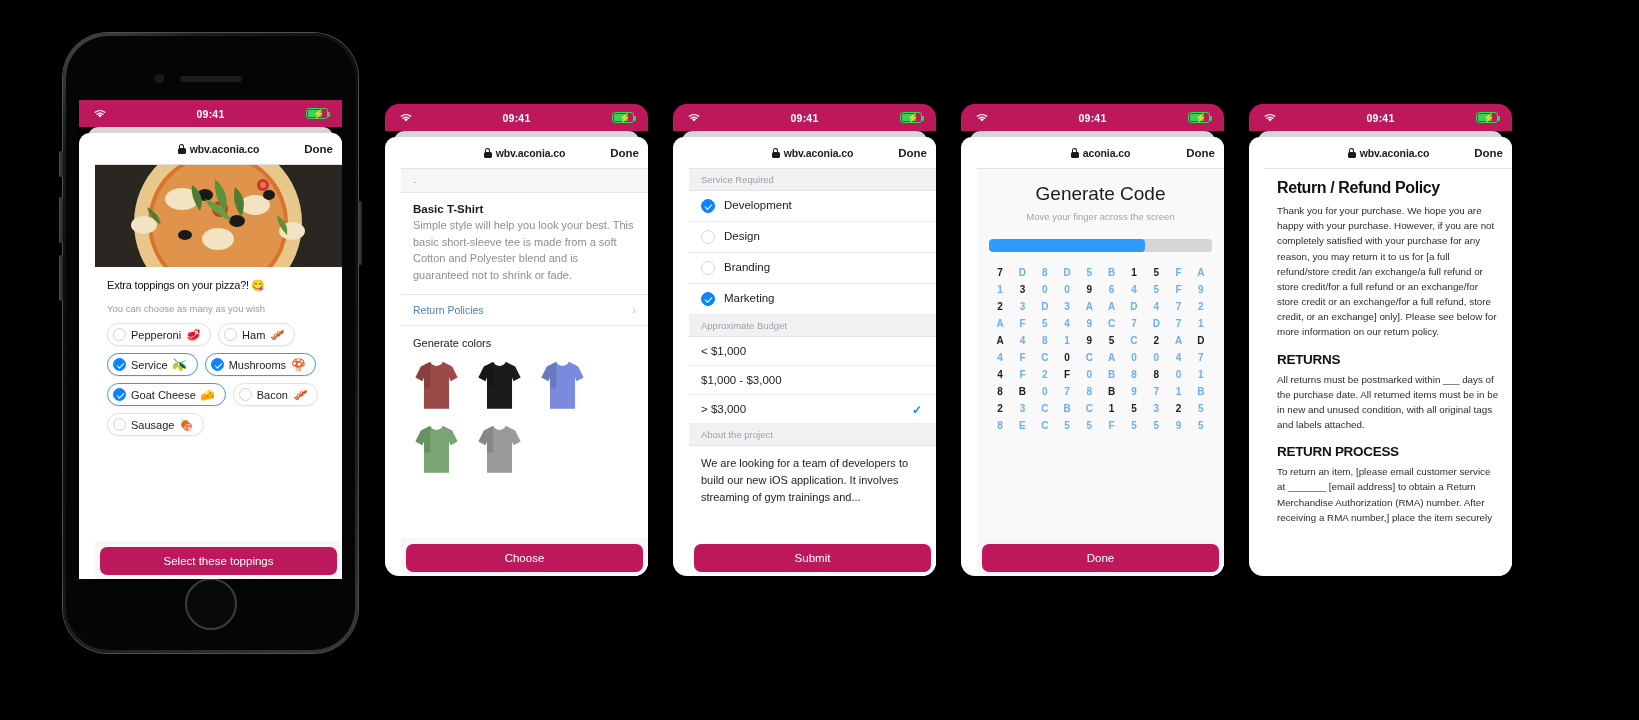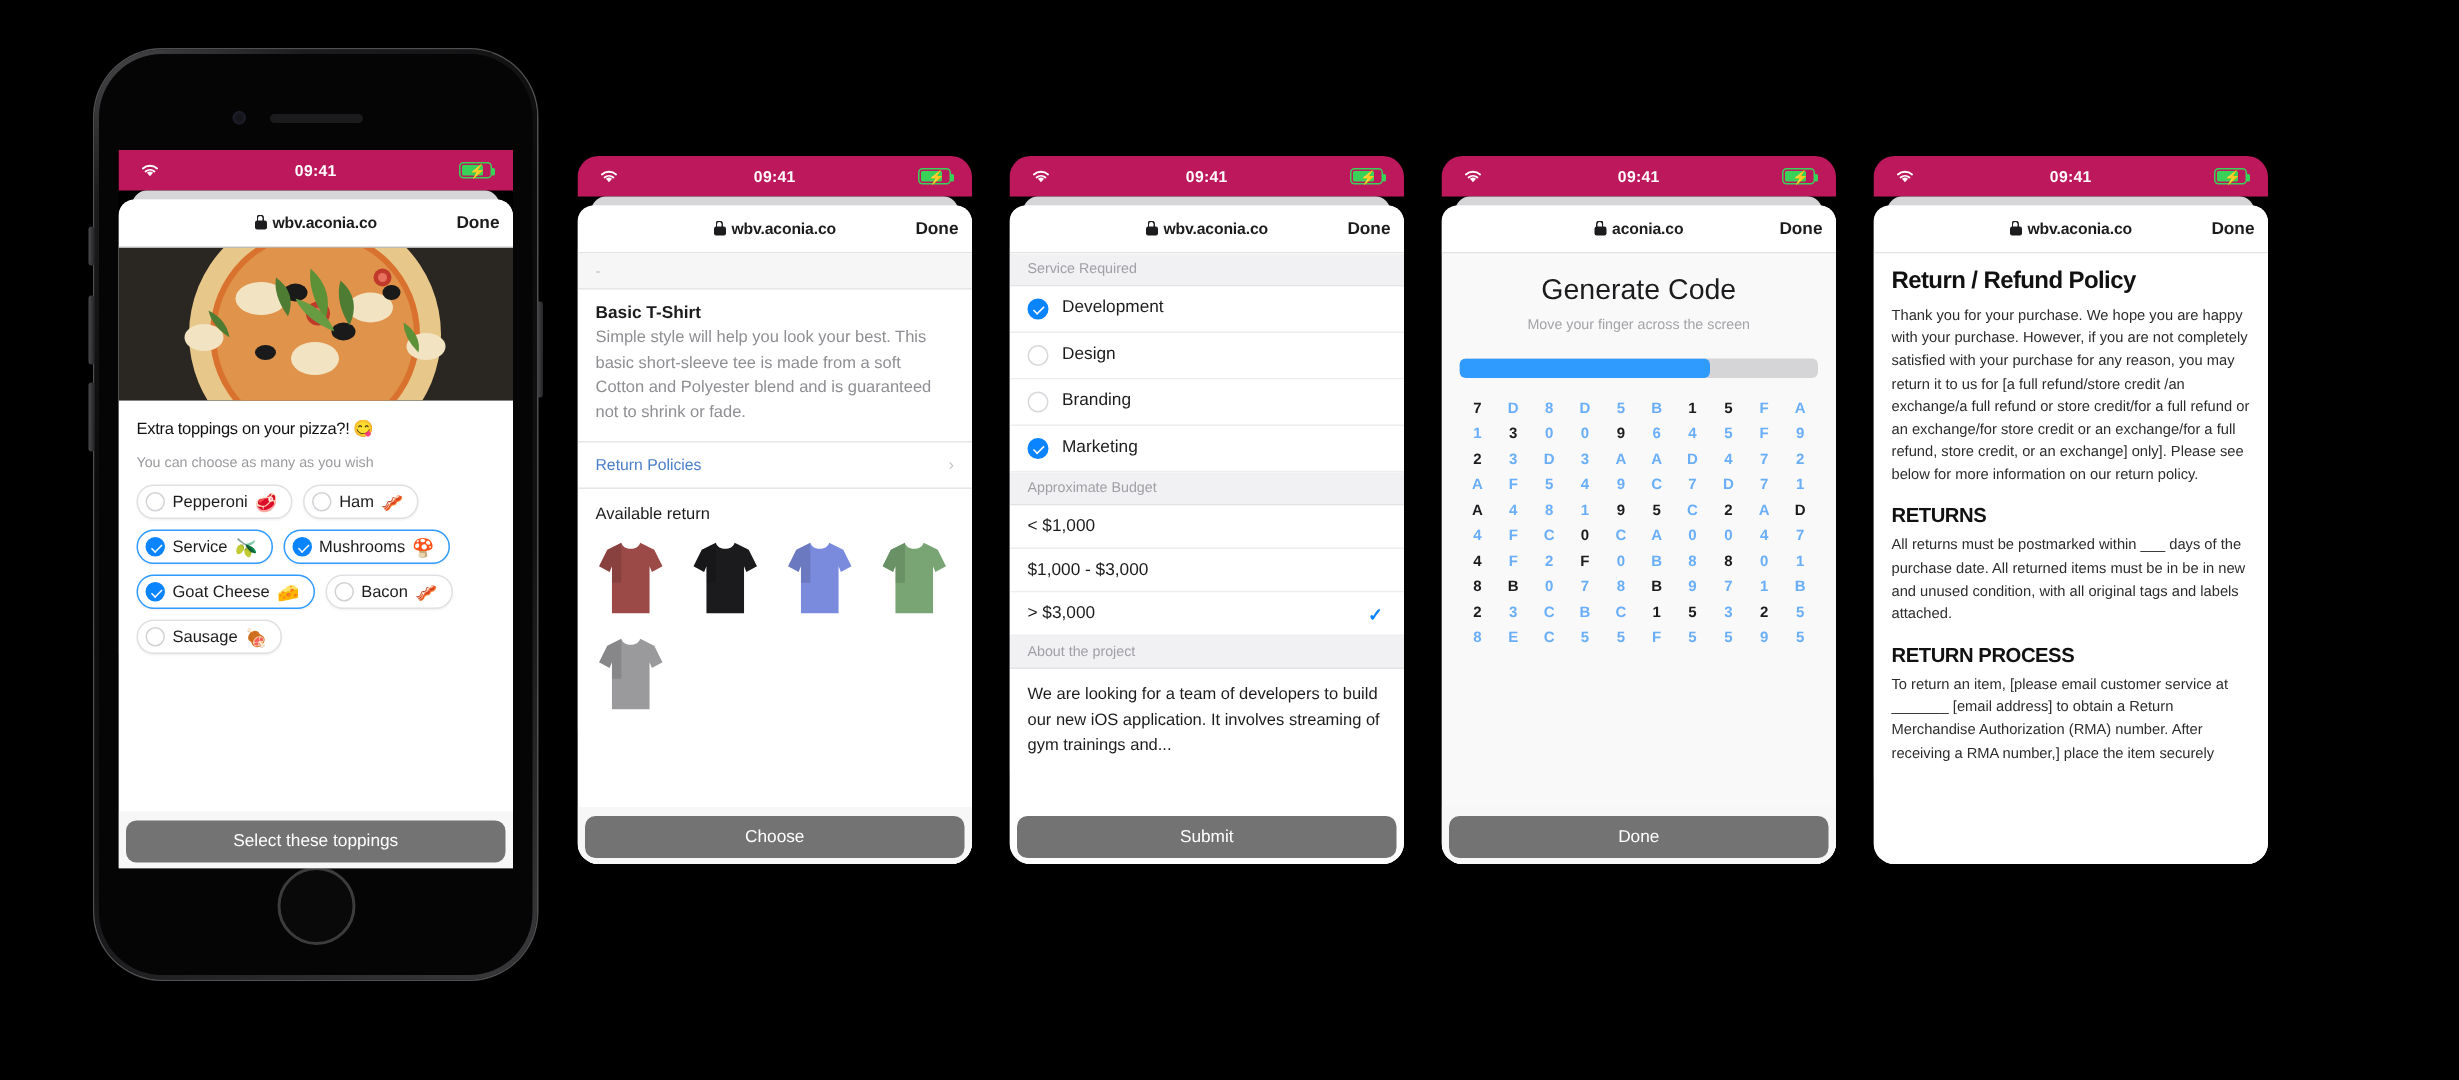--- a/index.html
+++ b/index.html
@@ -80,21 +80,21 @@
 
   
   .sheet-wrap { position:relative; height:calc(100% - 27px); }
   .peek {
     position:absolute; left:9px; right:9px; top:0; height:14px;
     background:#d6d6d8; border-radius:10px 10px 0 0;
   }
   .card {
     position:absolute; left:0; right:0; top:6px; bottom:0;
     background:#ffffff; border-radius:11px 11px 0 0;
-    overflow:hidden; display:flex; flex-direction:column;
+    overflow:hidden; display:flex; flex-direction:column;padding-left:16px;
   }
   .browser-bar {
     height:32px; flex:0 0 32px; background:#fff;
     display:flex; align-items:center; justify-content:center;
     position:relative; border-bottom:0.5px solid #e2e2e4;
   }
   .url { font-size:10.5px; font-weight:bold; color:#1c1c1e; letter-spacing:-.1px; }
   .lock { display:inline-block; width:8px; height:10px; position:relative; margin-right:4px; vertical-align:-1px; }
   .lock .body { position:absolute; bottom:0; width:8px; height:6px; background:#1c1c1e; border-radius:1.5px; }
   .lock .shackle { position:absolute; top:0; left:1.6px; width:4.8px; height:5px;
@@ -122,21 +122,21 @@
   .radio { width:13px; height:13px; border-radius:50%; border:1.2px solid #d2d2d6; flex:0 0 13px; }
   .radio.on { background:#0a84ff; border-color:#0a84ff; position:relative; }
   .radio.on::after {
     content:""; position:absolute; left:3.2px; top:3.6px; width:5.5px; height:2.8px;
     border-left:1.5px solid #fff; border-bottom:1.5px solid #fff;
     transform:rotate(-45deg);
   }
   .emoji { font-size:12px; line-height:1; }
   .cta {
     position:absolute; left:5px; right:5px; bottom:4px; height:28px;
-    background:#737373; color:#fff; border-radius:7px;
+    background:#be185d; color:#fff; border-radius:7px;
     display:flex; align-items:center; justify-content:center;
     font-size:11.5px; border:none; font-family:inherit;
   }
   .cta-bg { position:absolute; left:0; right:0; bottom:0; height:38px; background:#f7f7f8; }
 
   
   .s2-gap { height:24px; background:#f6f6f7; border-bottom:.5px solid #e6e6e8; position:relative;}
   .s2-gap::before{ content:"-"; position:absolute; left:12px; bottom:5px; color:#bfbfc4; font-size:10px;}
   .s2-sec { padding:10px 12px 11px 12px; background:#fff; }
   .p-title { font-size:11.5px; font-weight:bold; color:#1c1c1e; }
@@ -328,21 +328,21 @@
           <div class="s2-gap"></div>
           <div class="s2-sec">
             <div class="p-title">Basic T-Shirt</div>
             <div class="p-desc">Simple style will help you look your best. This basic short-sleeve tee is made from a soft Cotton and Polyester blend and is guaranteed not to shrink or fade.</div>
           </div>
           <div class="rowlink">
             <span>Return Policies</span>
             <span class="chev">›</span>
           </div>
           <div class="colors-sec">
-            <div class="colors-title">Available return</div>
+            <div class="colors-title">Generate colors</div>
             <div class="tee-grid" id="tee-grid">
                 <svg class="tee" viewBox="0 0 60 70">
                   <path d="M22 6 L10 12 L3 26 L12 31 L14 26 L14 66 L46 66 L46 26 L48 31 L57 26 L50 12 L38 6 C36 13 24 13 22 6 Z" fill="#9c4a48"></path>
                   <path d="M22 6 L10 12 L3 26 L12 31 L14 26 L14 40 L22 40 Z" fill="#000" opacity="0.12"></path>
                 </svg>
                 <svg class="tee" viewBox="0 0 60 70">
                   <path d="M22 6 L10 12 L3 26 L12 31 L14 26 L14 66 L46 66 L46 26 L48 31 L57 26 L50 12 L38 6 C36 13 24 13 22 6 Z" fill="#1b1b1d"></path>
                   <path d="M22 6 L10 12 L3 26 L12 31 L14 26 L14 40 L22 40 Z" fill="#000" opacity="0.12"></path>
                 </svg>
                 <svg class="tee" viewBox="0 0 60 70">

